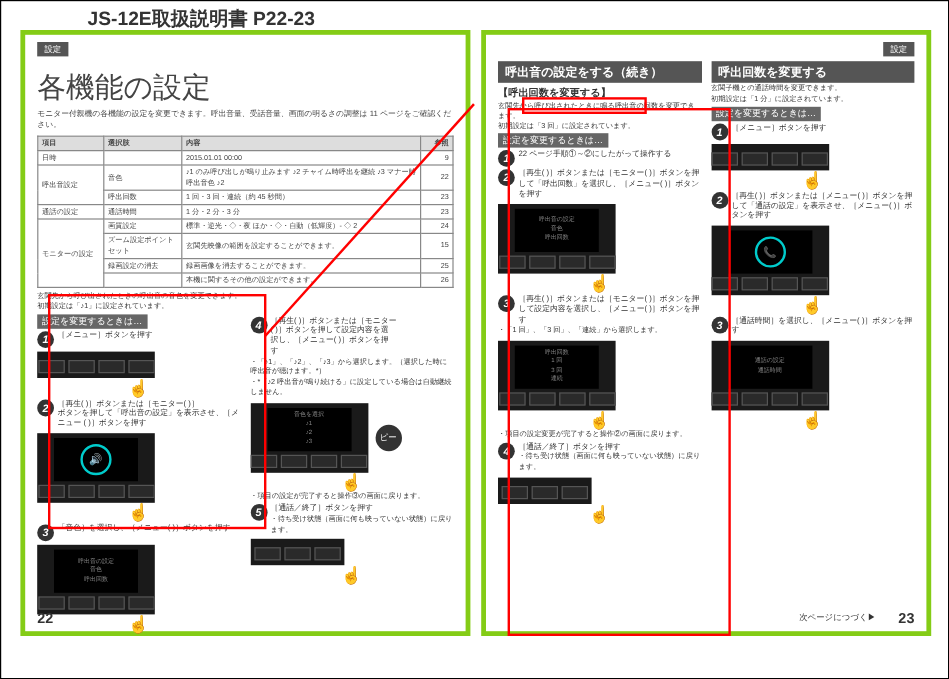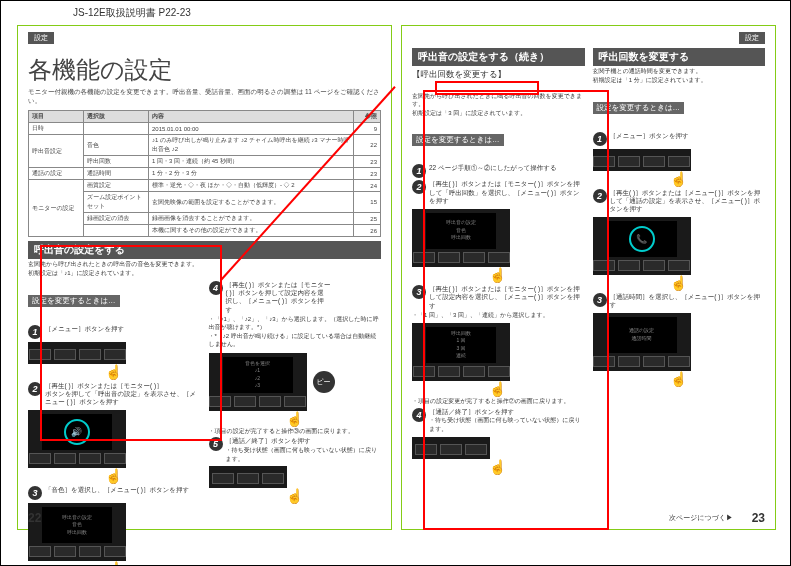--- a/index.html
+++ b/index.html
@@ -1,33 +1,33 @@
 <!DOCTYPE html>
 <html><head>
 <meta charset="utf-8">
 <style>
 body{margin:0;background:#fff;font-family:"MS PGothic","Hiragino Sans",sans-serif;color:#333;font-size:6.5px}
 .canvas{width:791px;height:566px;border:1px solid #000;position:relative;box-sizing:border-box;overflow:hidden}
-.page-header{position:absolute;top:5px;left:72px;font-size:10px;font-weight:normal}
-.page{position:absolute;top:24px;width:375px;height:505px;border:1px solid #84cc16;background:#fff;box-sizing:border-box;padding:6px 10px}
+.page-header{position:absolute;top:5px;left:72px;font-size:16px;font-weight:bold}
+.page{position:absolute;top:24px;width:375px;height:505px;border:4px solid #84cc16;background:#fff;box-sizing:border-box;padding:6px 10px}
 .page-left{left:16px}
 .page-right{left:400px}
 .tab{background:#555;color:#fff;font-size:7px;padding:1px 6px;display:inline-block}
 .tab-l{float:left}
 .tab-r{float:right}
 .big-title{font-size:24px;font-weight:300;margin:10px 0 2px;color:#444}
 .sub{font-size:6.5px;color:#444;margin-bottom:4px}
 table.spec{width:100%;border-collapse:collapse;font-size:6px;margin-bottom:4px}
 table.spec td,table.spec th{border:1px solid #888;padding:1px 3px;text-align:left;color:#444}
 table.spec th{background:#ddd}
 .tdr{text-align:right!important;width:20px}
 .bar{background:#555;color:#fff;font-size:10px;padding:2px 6px;margin:4px 0 2px;display:block;font-weight:bold}
-.bracket{font-size:8.5px;font-weight:normal;margin:3px 0 12px;display:block}
+.bracket{font-size:8.5px;font-weight:bold;margin:3px 0 2px;display:block}
 .note{font-size:6px;line-height:1.3;margin:1px 0}
-.ribbon{background:#666;color:#fff;font-size:7.5px;padding:1px 4px;display:inline-block;margin:16px 0}
+.ribbon{background:#666;color:#fff;font-size:7.5px;padding:1px 4px;display:inline-block;margin:0 0}
 .step-row{display:flex;align-items:flex-start;margin:2px 0}
 .stepnum{width:14px;height:14px;border-radius:50%;background:#333;color:#fff;font-size:9px;font-weight:bold;display:flex;align-items:center;justify-content:center;flex:none;margin-right:3px;font-style:italic}
 .step-text{font-size:6.5px;line-height:1.3;flex:1}
 .device{background:#1a1a1a;width:90px;padding:4px;margin:3px 0;display:flex;flex-direction:column;align-items:center}
 .screen{background:#000;width:70px;height:36px;display:flex;align-items:center;justify-content:center;position:relative}
 .ring{width:22px;height:22px;border:2px solid #0cc;border-radius:50%;display:flex;align-items:center;justify-content:center;color:#fff;font-size:9px}
 .menu-list{color:#888;font-size:5px;line-height:1.5;text-align:center}
 .btn-row{display:flex;gap:3px;margin-top:3px}
 .hbtn{width:20px;height:9px;background:#2a2a2a;border:1px solid #555}
 .hand{font-size:14px;color:#555;text-align:center;margin-top:-3px}
@@ -106,21 +106,20 @@
             <td class="tdr">25</td>
           </tr>
       <tr>
             <td></td>
             <td>本機に関するその他の設定ができます。</td>
             <td class="tdr">26</td>
           </tr>
     </tbody>
       </table>
 
-    <span class="bar">呼出音の設定をする</span>
     <div class="note">玄関先から呼び出されたときの呼出音の音色を変更できます。</div>
     <div class="note">初期設定は「♪1」に設定されています。</div>
 
     <div class="cols">
       <div class="col">
         <span class="ribbon">設定を変更するときは…</span>
         <div class="step-row">
             <div class="stepnum">1</div>
             <div class="step-text">［メニュー］ボタンを押す</div>
           </div>

